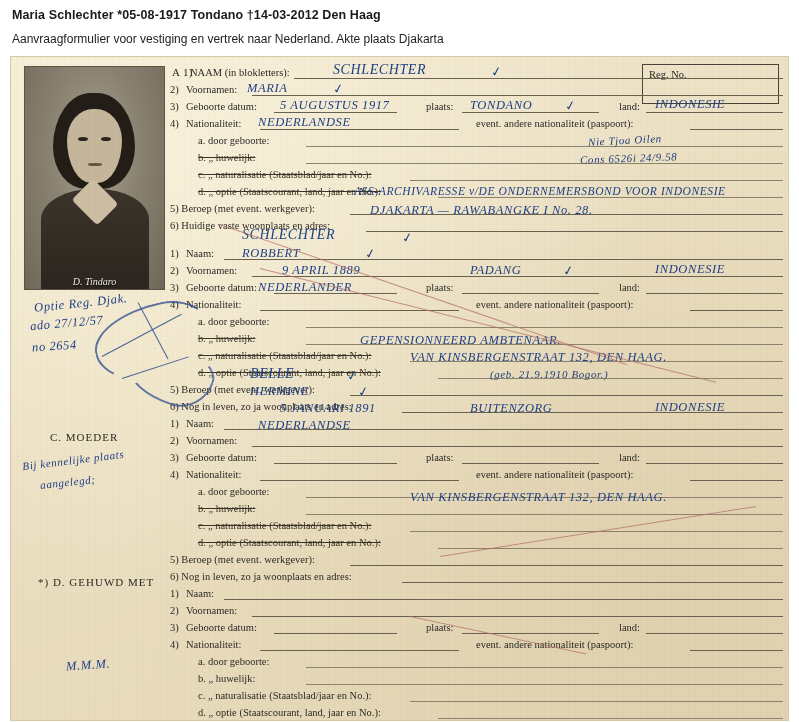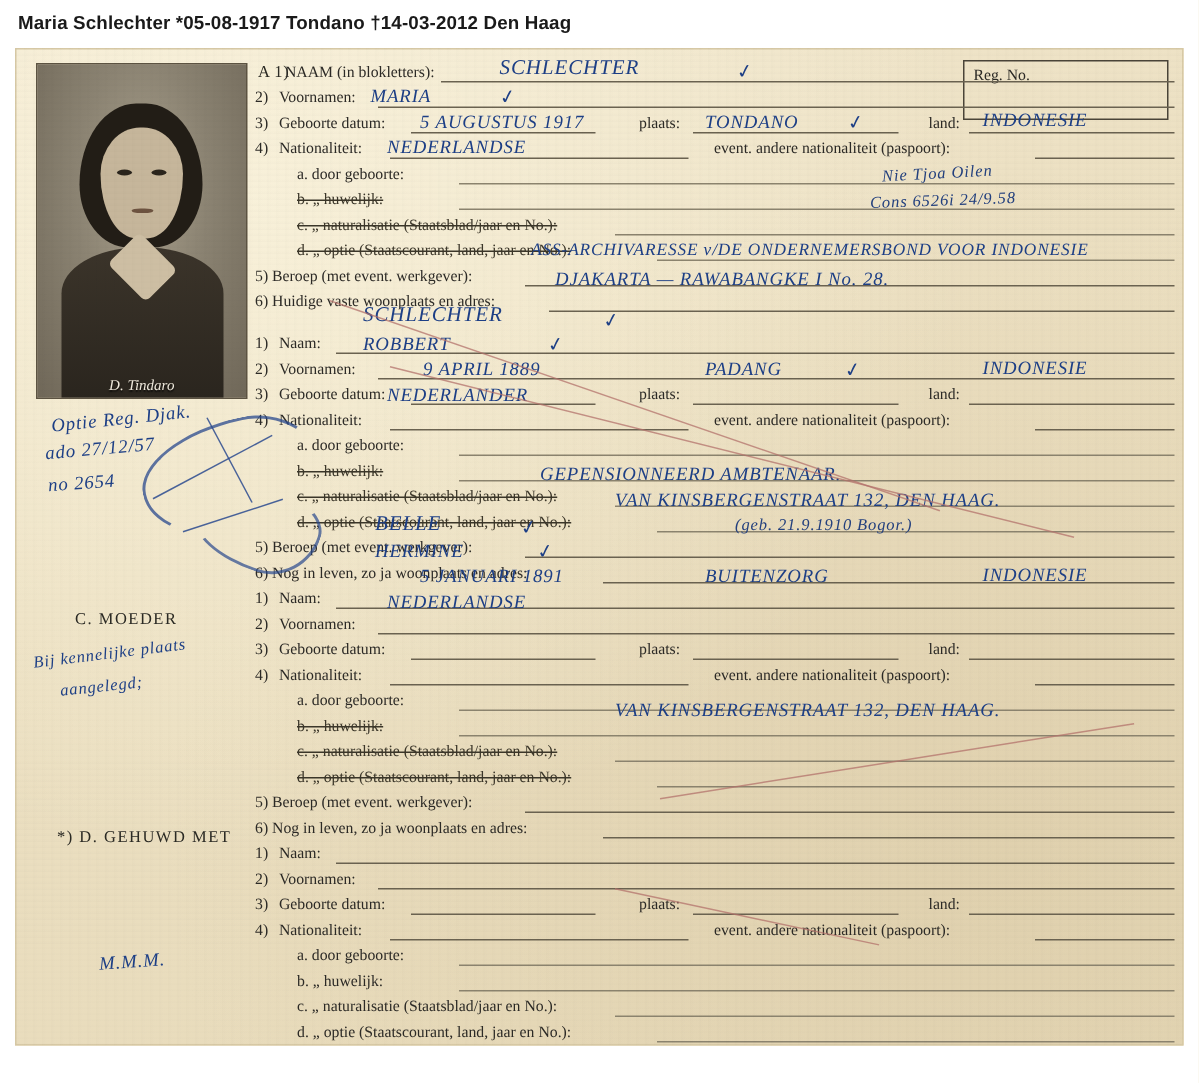--- a/index.html
+++ b/index.html
@@ -201,20 +201,21 @@
     border-left-color: transparent;
     border-top-color: transparent;
   }
 </style>
 </head>
 <body>
 
 <div id="page">
 
   <div class="doc-title">Maria Schlechter *05-08-1917 Tondano †14-03-2012 Den Haag</div>
+  <div class="doc-subtitle">Aanvraagformulier voor vestiging en vertrek naar Nederland. Akte plaats Djakarta</div>
 
   <div class="scan">
 
     <div class="photo-box">
       <div class="photo-inner">
         <div class="ph-bg"></div>
         <div class="ph-body"></div>
         <div class="ph-hair"></div>
         <div class="ph-face"></div>
         <div class="ph-eye l"></div>

